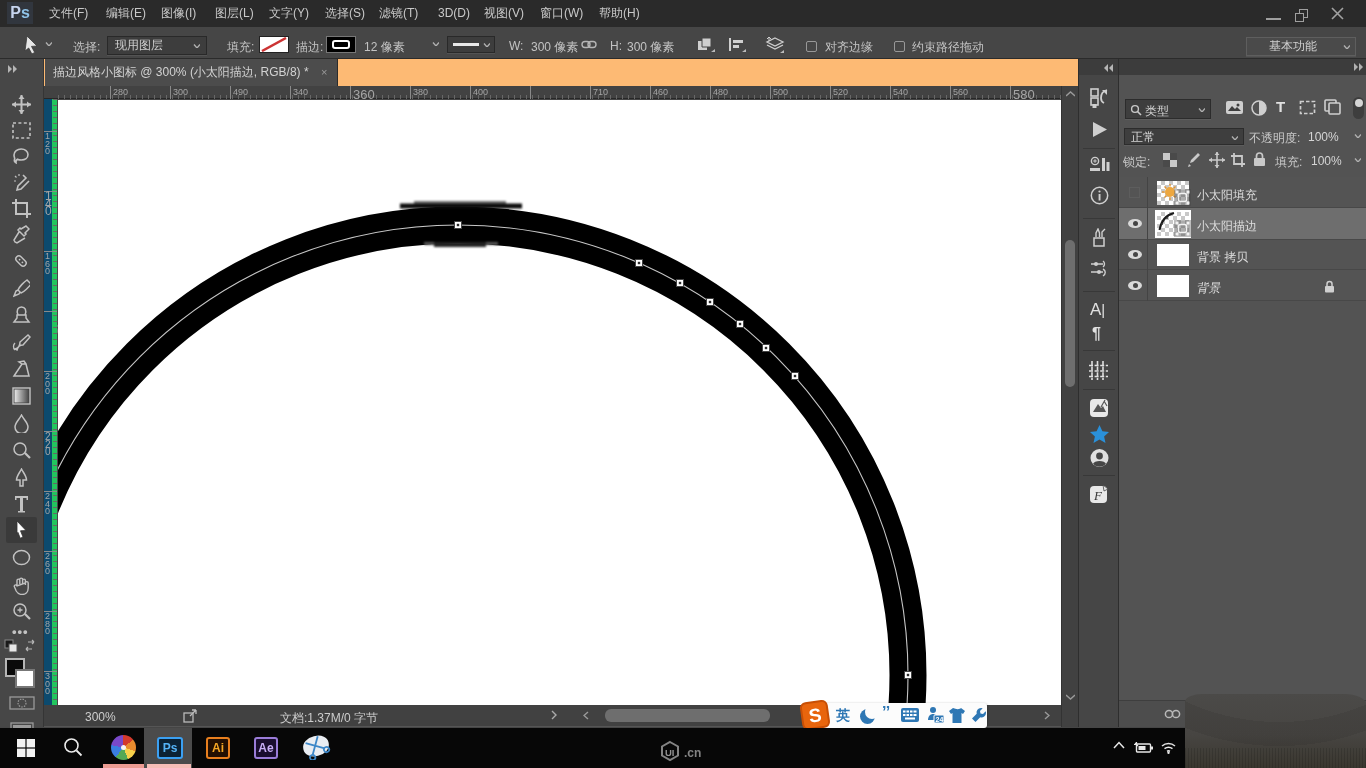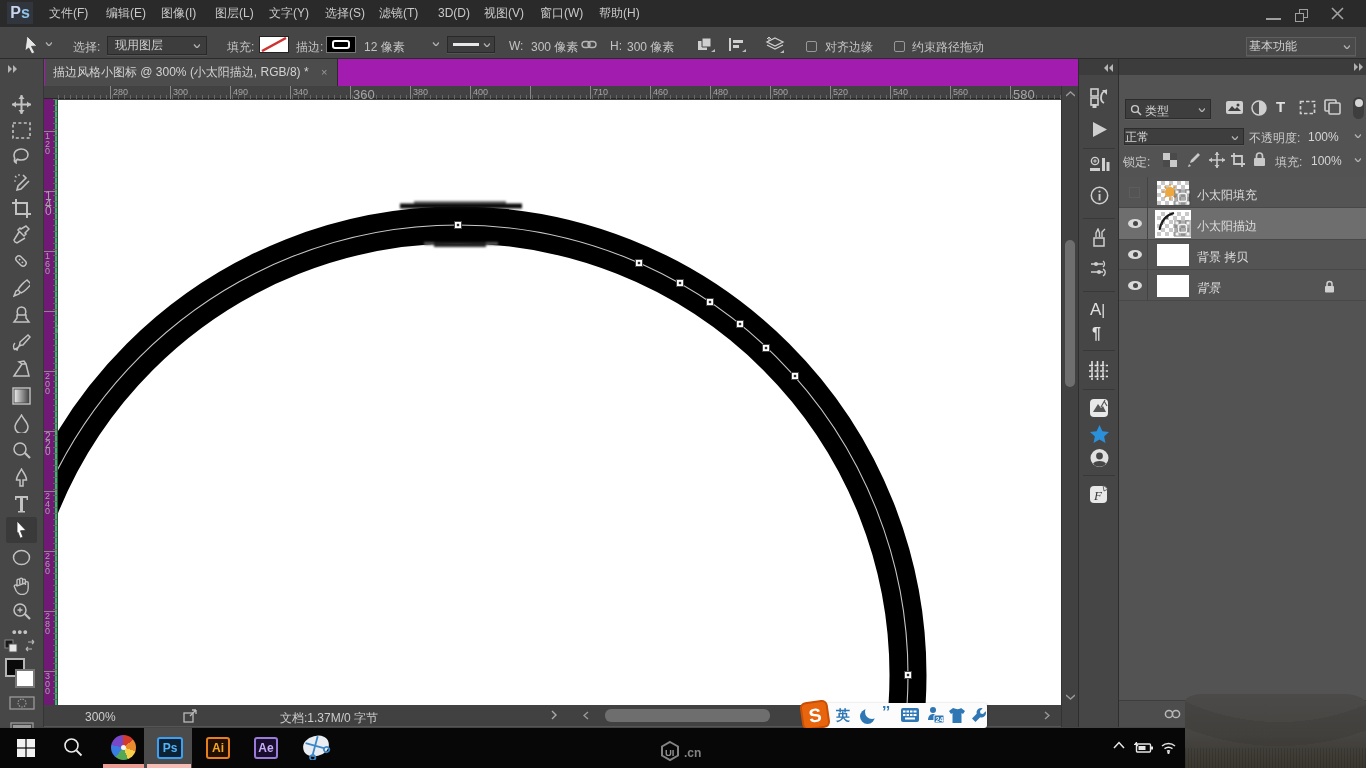--- a/index.html
+++ b/index.html
@@ -4,25 +4,25 @@
 *{margin:0;padding:0;box-sizing:border-box}
 html,body{width:1366px;height:768px;overflow:hidden;background:#454545;font-family:"Liberation Sans",sans-serif}
 .ab{position:absolute}
 .tx{position:absolute;font-size:12px;color:#c3c3c3;white-space:nowrap}
 svg{display:block}
 #menubar{left:0;top:0;width:1366px;height:27px;background:#2a2a2a}
 .mi{position:absolute;top:0;line-height:27px;font-size:12px;color:#c9c9c9}
 #optbar{left:0;top:27px;width:1366px;height:32px;background:#464646;border-bottom:1px solid #2b2b2b}
 .obx{position:absolute;background:#3d3d3d;border:1px solid #292929;box-shadow:0 1px 0 rgba(255,255,255,.07)}
 .chv{position:absolute;width:7px;height:4px}
-#tabstrip{left:44px;top:59px;width:1034px;height:27px;background:#a21caf}
+#tabstrip{left:44px;top:59px;width:1034px;height:27px;background:#fdba74}
 #doctab{position:absolute;left:1px;top:0;width:293px;height:27px;background:#4c4c4c;border-right:1px solid #2b2b2b;color:#d2d2d2;font-size:12px;line-height:26px;padding-left:8px}
 #toolbar{left:0;top:59px;width:44px;height:668px;background:#474747;border-right:1px solid #353535}
 #rulertop{left:44px;top:86px;width:1032px;height:13px;background:#424242;border-bottom:1px solid #272727}
-#rulerleft{left:44px;top:99px;width:13px;height:606px;background:#701a75;border-right:2px solid #22c55e}
+#rulerleft{left:44px;top:99px;width:13px;height:606px;background:#0c4a6e;border-right:5px solid #22c55e}
 #origin{left:44px;top:86px;width:13px;height:13px;background:#424242;border-right:1px solid #272727;border-bottom:1px solid #272727}
 #canvas{left:58px;top:100px;width:1003px;height:605px;background:#fff;overflow:hidden}
 #vscroll{left:1061px;top:86px;width:17px;height:641px;background:#414141;border-left:1px solid #333}
 #hstat{left:44px;top:705px;width:1017px;height:22px;background:#414141;border-bottom:1px solid #555}
 #dockicons{left:1078px;top:59px;width:40px;height:668px;background:#464646;border-left:1px solid #2e2e2e}
 #panel{left:1118px;top:59px;width:248px;height:668px;background:#535353;border-left:1px solid #2e2e2e}
 #taskbar{left:0;top:728px;width:1366px;height:40px;background:#070707}
 .lk{color:#dedede;font-size:12px}
 .eye{position:absolute;width:14px;height:9px;border-radius:50%;background:#d9d9d9}
 .eye:after{content:"";position:absolute;left:4.5px;top:2px;width:5px;height:5px;border-radius:50%;background:#454545}
@@ -108,21 +108,21 @@
         <path d="M11 3L19 7 11 11 3 7z"></path>
         <path d="M3 10l8 4 8-4"></path>
       </g>
       <path d="M5 6v-4m-2 2l2-2 2 2" stroke="#cfcfcf" fill="none"></path>
       <path d="M16 18l4 0 0-3z" fill="#bbb"></path>
     </svg>
  <div class="ab" style="left:806px;top:14px;width:11px;height:11px;border:1px solid #989898;border-radius:2px"></div>
  <span class="tx" style="left:825px;top:12px">对齐边缘</span>
  <div class="ab" style="left:894px;top:14px;width:11px;height:11px;border:1px solid #989898;border-radius:2px"></div>
  <span class="tx" style="left:912px;top:12px">约束路径拖动</span>
- <div class="obx" style="left:1246px;top:10px;width:110px;height:19px;background:#4a4a4a;border-color:#5e5e5e;color:#d0d0d0;font-size:12px;line-height:17px;padding-left:2px">基本功能
+ <div class="obx" style="left:1246px;top:10px;width:110px;height:19px;background:#4a4a4a;border-color:#5e5e5e;color:#d0d0d0;font-size:12px;line-height:17px;padding-left:22px">基本功能
   <svg class="chv" style="right:5px;top:7px" width="8" height="5">
         <path d="M1 .5l3 3.5 3-3.5" fill="none" stroke="#b0b0b0" stroke-width="1.3"></path>
       </svg></div>
 </div>
 <div class="ab" id="tabstrip">
  <div id="doctab">描边风格小图标 @ 300% (小太阳描边, RGB/8) *<span class="ab" style="left:276px;top:0;color:#9a9a9a;font-size:11px">×</span></div>
 </div>
 <div class="ab" id="toolbar">
  <svg class="ab" style="left:7px;top:6px" width="12" height="8">
       <path d="M1 0l4 4-4 4M6 0l4 4-4 4" fill="#b5b5b5"></path>
@@ -443,21 +443,21 @@
  <svg class="ab" style="left:180px;top:41px" width="17" height="15">
       <rect x="1.5" y="1.5" width="14" height="12" fill="none" stroke="#cfcfcf" stroke-width="1.7" stroke-dasharray="3.5 2"></rect>
     </svg>
  <svg class="ab" style="left:205px;top:40px" width="17" height="16">
       <rect x="1" y="1" width="11" height="11" rx="1" fill="none" stroke="#cfcfcf" stroke-width="1.6"></rect>
       <rect x="5" y="4" width="11" height="11" rx="1" fill="#535353" stroke="#cfcfcf" stroke-width="1.6"></rect>
     </svg>
  <div class="ab" style="left:234px;top:38px;width:11px;height:22px;border-radius:6px;background:#3e3e3e">
   <div class="ab" style="left:1.5px;top:1.5px;width:8px;height:8px;border-radius:50%;background:#d5d5d5"></div>
     </div>
- <div class="ab" style="left:5px;top:69px;width:120px;height:17px;background:#3e3e3e;border:1px solid #2c2c2c;box-shadow:0 1px 0 rgba(255,255,255,.06);color:#d5d5d5;font-size:12px;line-height:16px;">正常
+ <div class="ab" style="left:5px;top:69px;width:120px;height:17px;background:#3e3e3e;border:1px solid #2c2c2c;box-shadow:0 1px 0 rgba(255,255,255,.06);color:#d5d5d5;font-size:12px;line-height:16px;padding-left:6px">正常
   <svg class="chv" style="right:5px;top:7px" width="8" height="5">
         <path d="M1 .5l3 3.5 3-3.5" fill="none" stroke="#b0b0b0" stroke-width="1.3"></path>
       </svg></div>
  <span class="tx" style="left:130px;top:71px;color:#c9c9c9">不透明度:</span>
  <span class="tx" style="left:189px;top:71px;color:#d5d5d5">100%</span>
  <svg class="chv" style="left:235px;top:75px" width="8" height="5">
       <path d="M1 .5l3 3.5 3-3.5" fill="none" stroke="#b0b0b0" stroke-width="1.3"></path>
     </svg>
  <span class="tx" style="left:4px;top:95px;color:#c9c9c9">锁定:</span>
  <svg class="ab" style="left:44px;top:94px" width="14" height="14">

